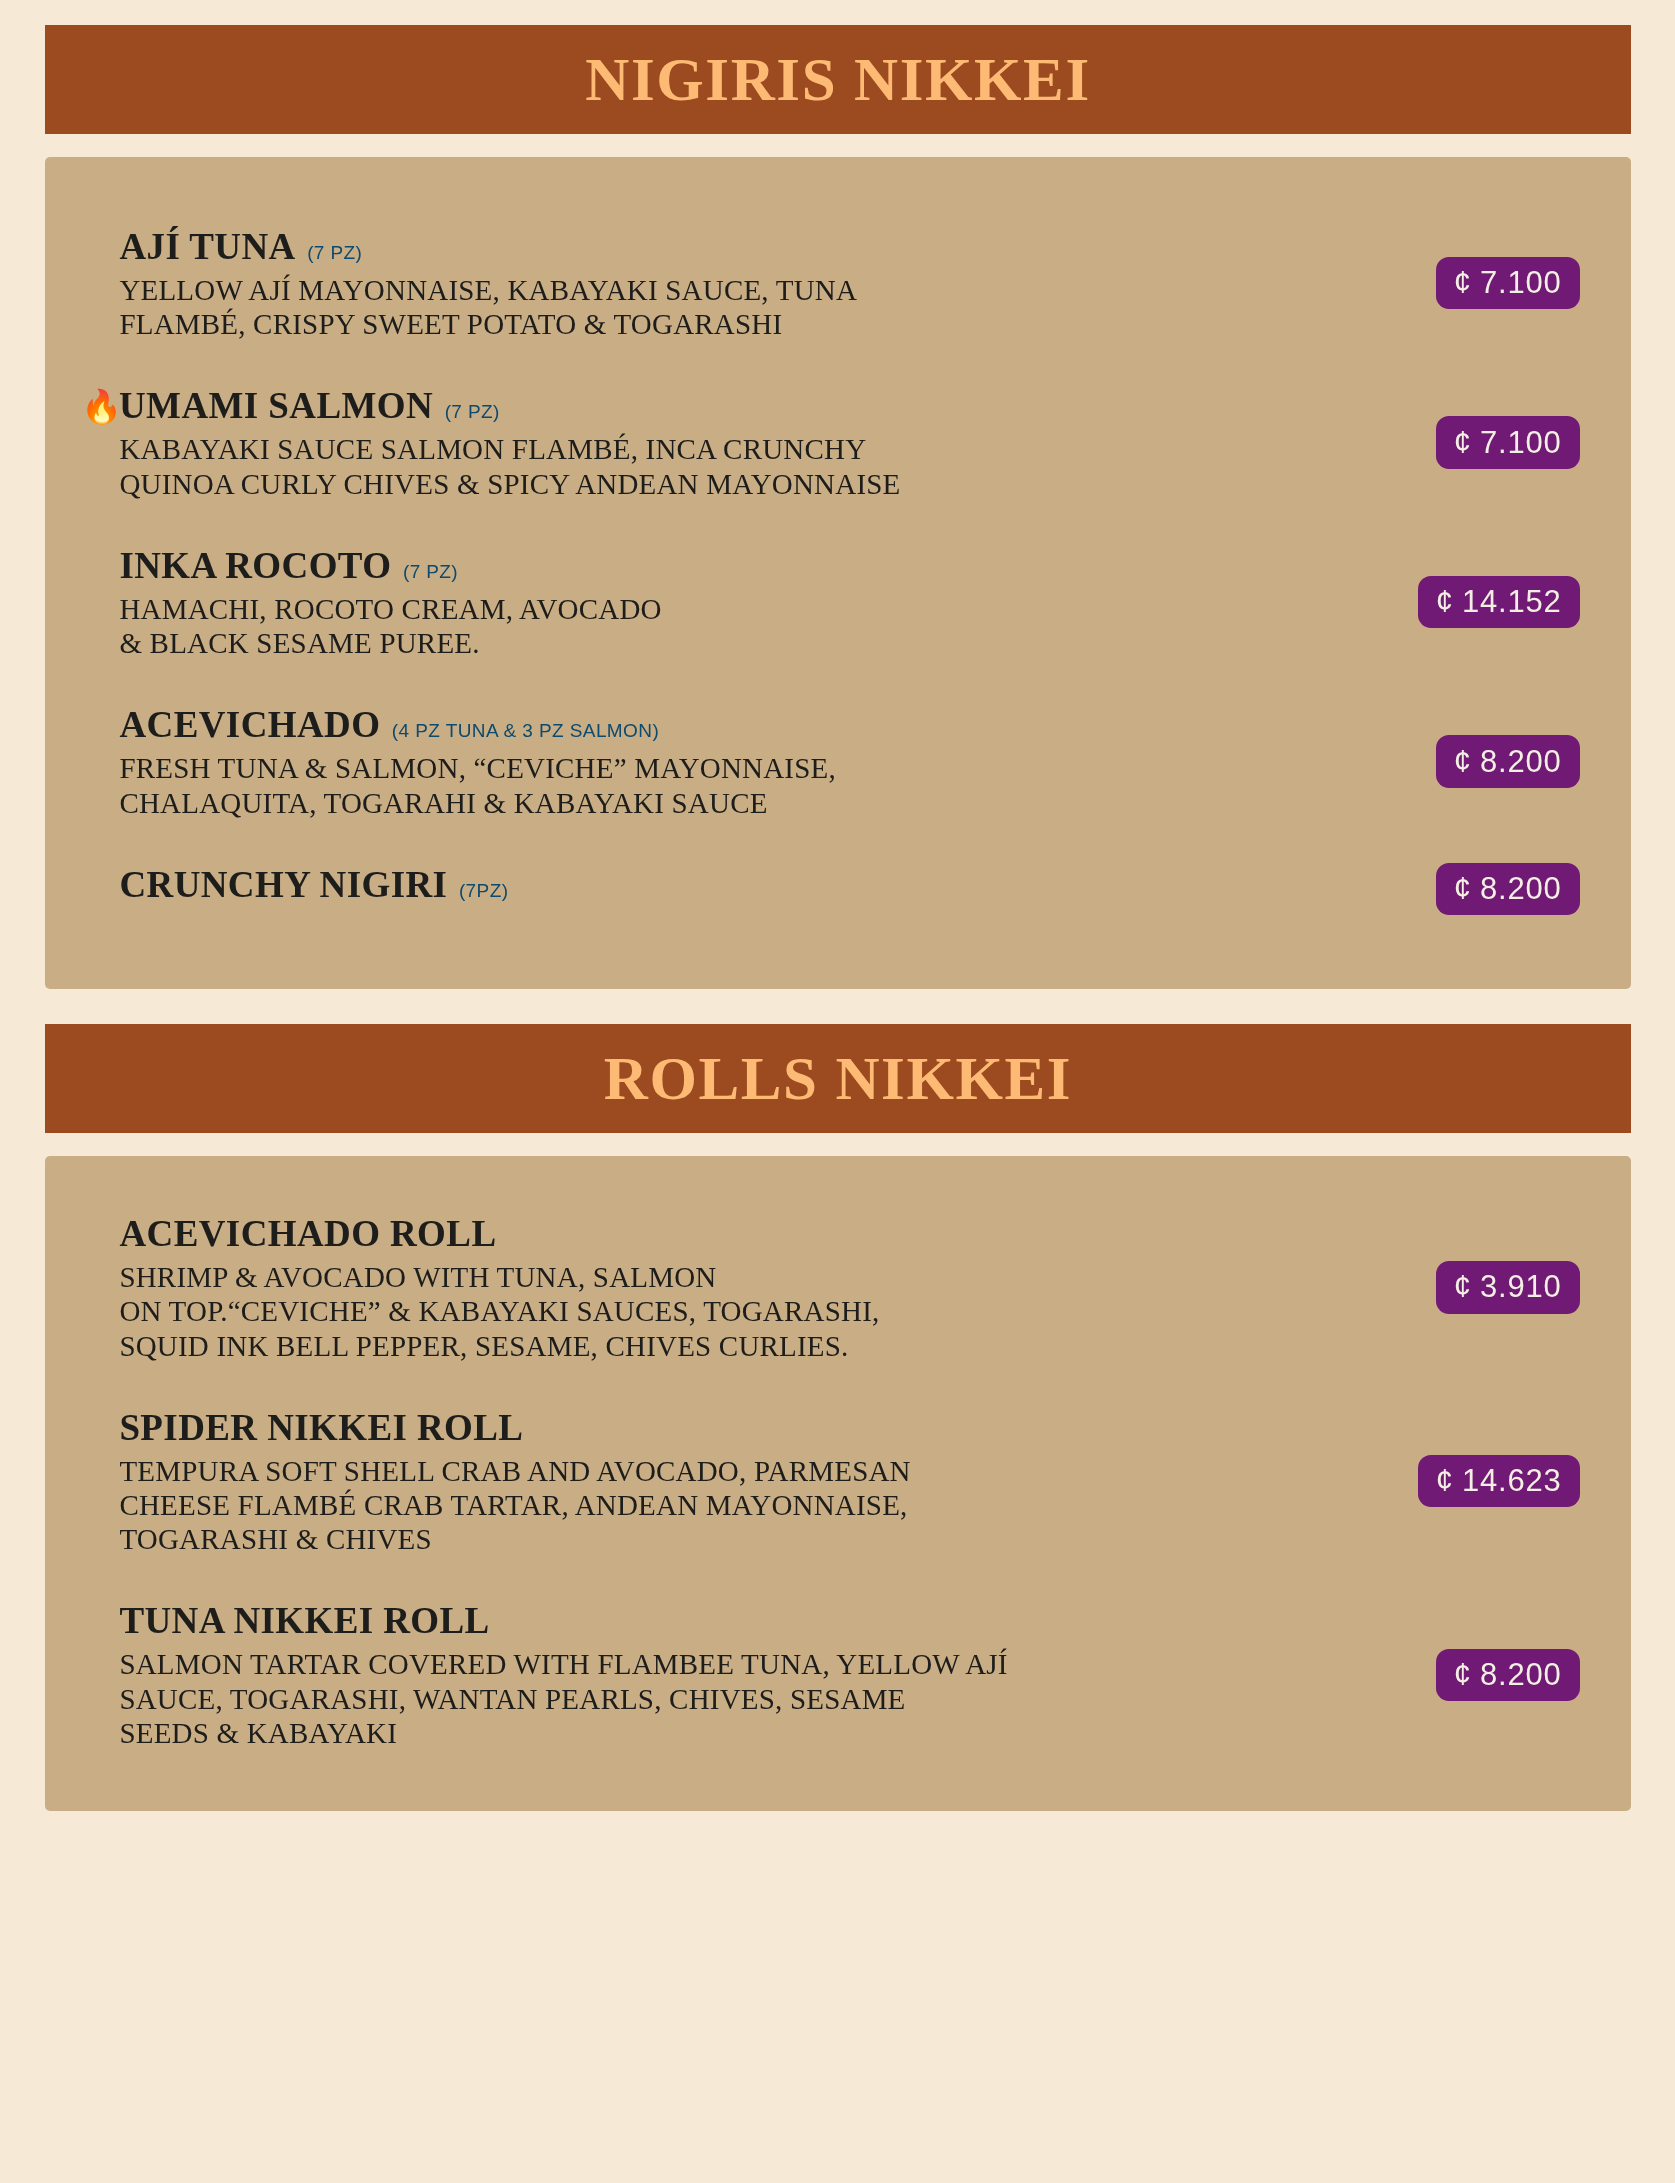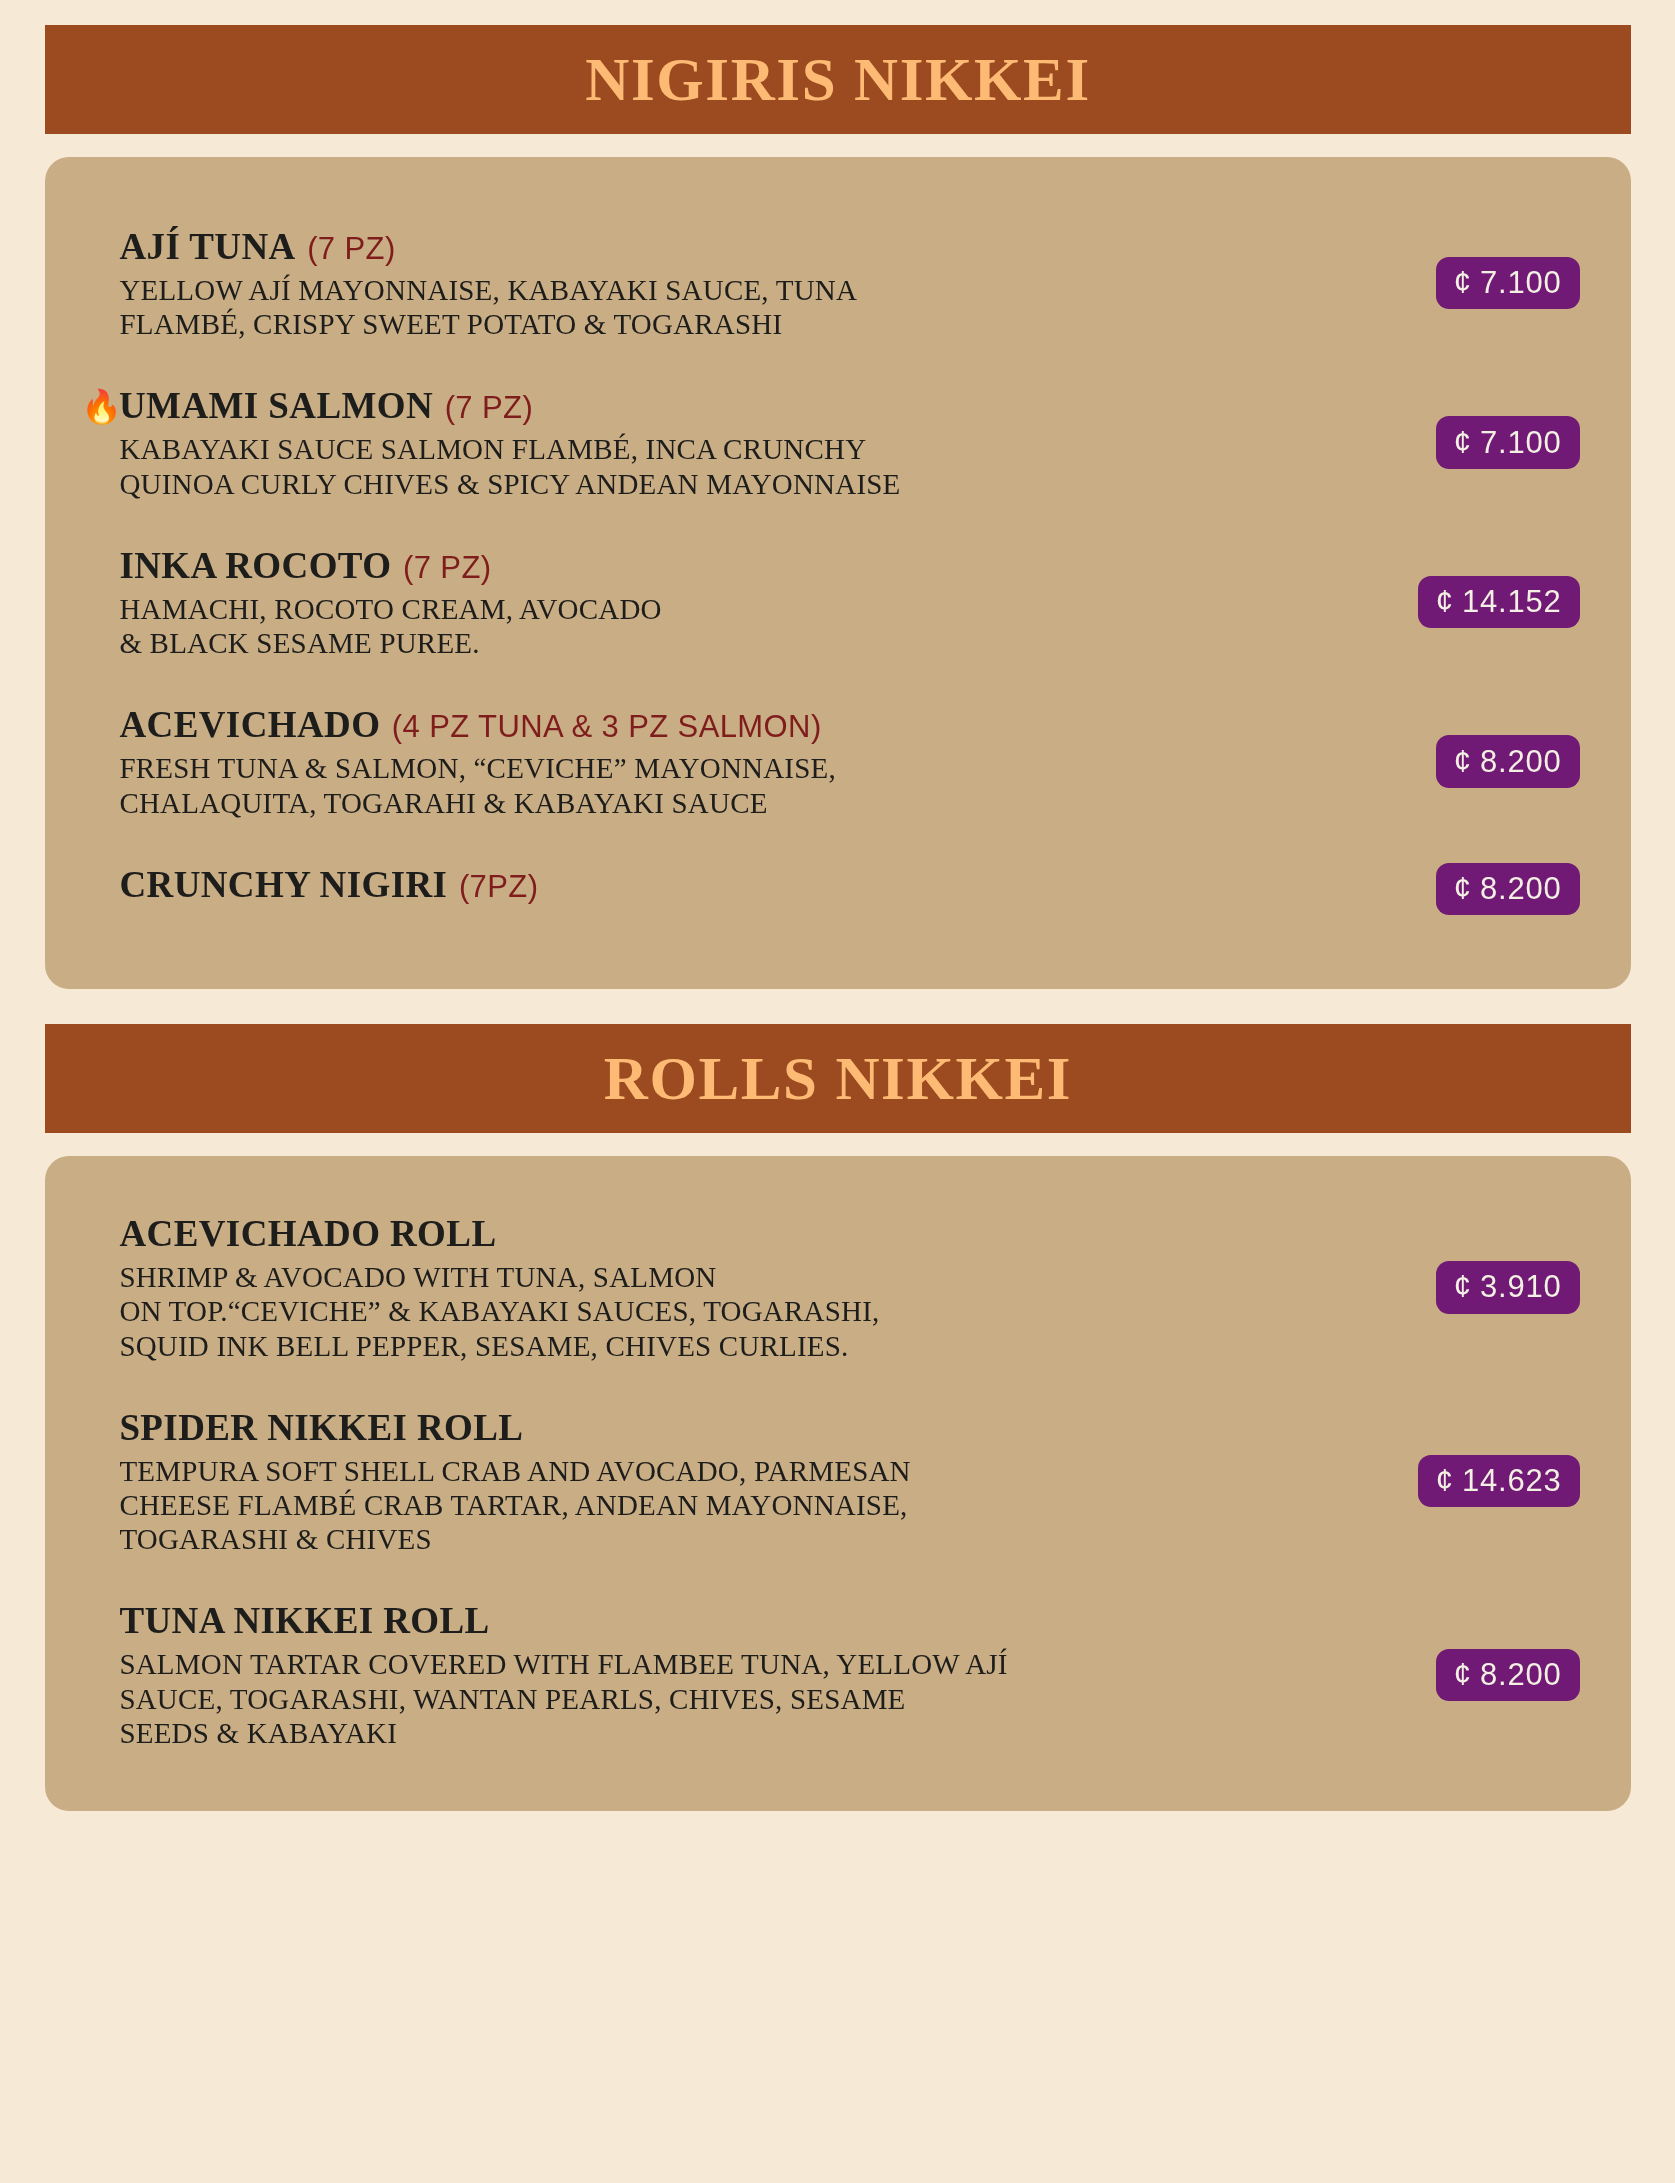--- a/index.html
+++ b/index.html
@@ -34,21 +34,21 @@
     font-family: "Liberation Serif", serif;
     font-weight: bold;
     color: #fdba74;
     font-size: 61px;
     letter-spacing: 1.6px;
     text-transform: uppercase;
   }
   
   .card {
     background: #c9ad85;
-    border-radius: 24px;
+    border-radius: 5px;
     margin: 23px 12.4px 0 12.4px;
     padding: 49px 51px 58px 74px;
     box-sizing: border-box;
   }
   .card.first { padding-top: 68px; padding-bottom: 74px; }
   .card.second { padding-top: 56px; padding-bottom: 61px; }
 
   
   .item {
     display: flex;
@@ -79,22 +79,22 @@
   .name {
     font-family: "Liberation Serif", serif;
     font-weight: bold;
     font-size: 37px;
     color: #1d1d1b;
     letter-spacing: 0.4px;
     text-transform: uppercase;
   }
   .qty {
     font-family: "Liberation Sans", sans-serif;
-    font-size: 31px;
-    color: #7f1d1d;
+    font-size: 19px;
+    color: #0c4a6e;
     margin-left: 11.5px;
     letter-spacing: 0.4px;
     text-transform: uppercase;
   }
   .desc {
     font-family: Liberation Serif, serif;
     font-size: 29px;
     line-height: 1.18;
     color: #1d1d1b;
     letter-spacing: 0.2px;

